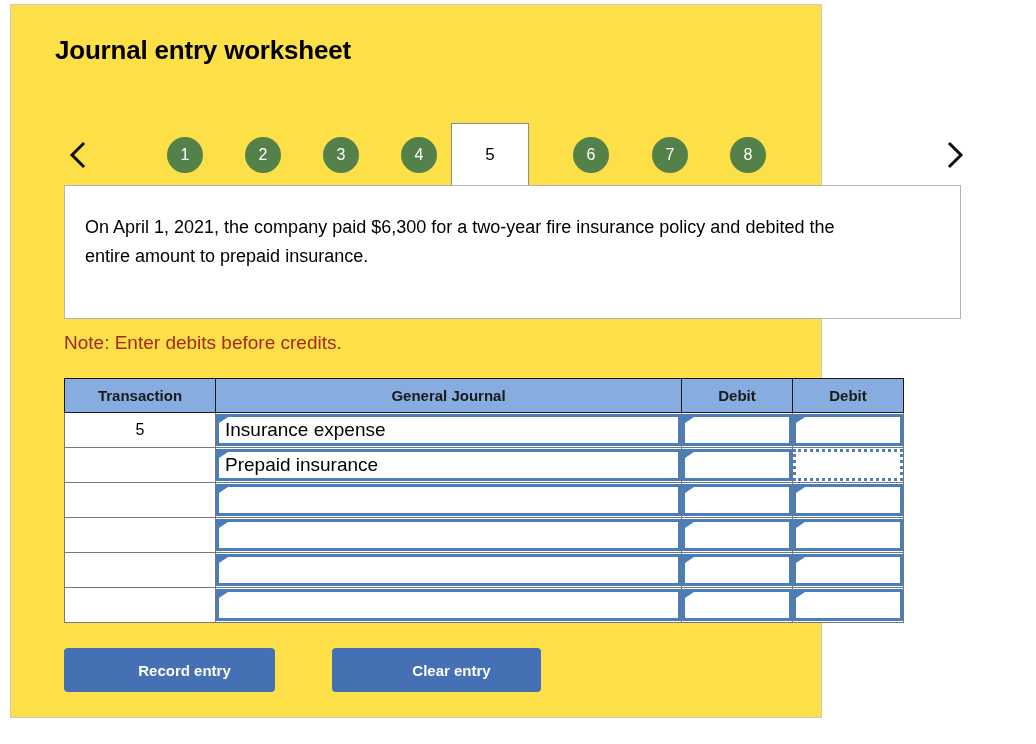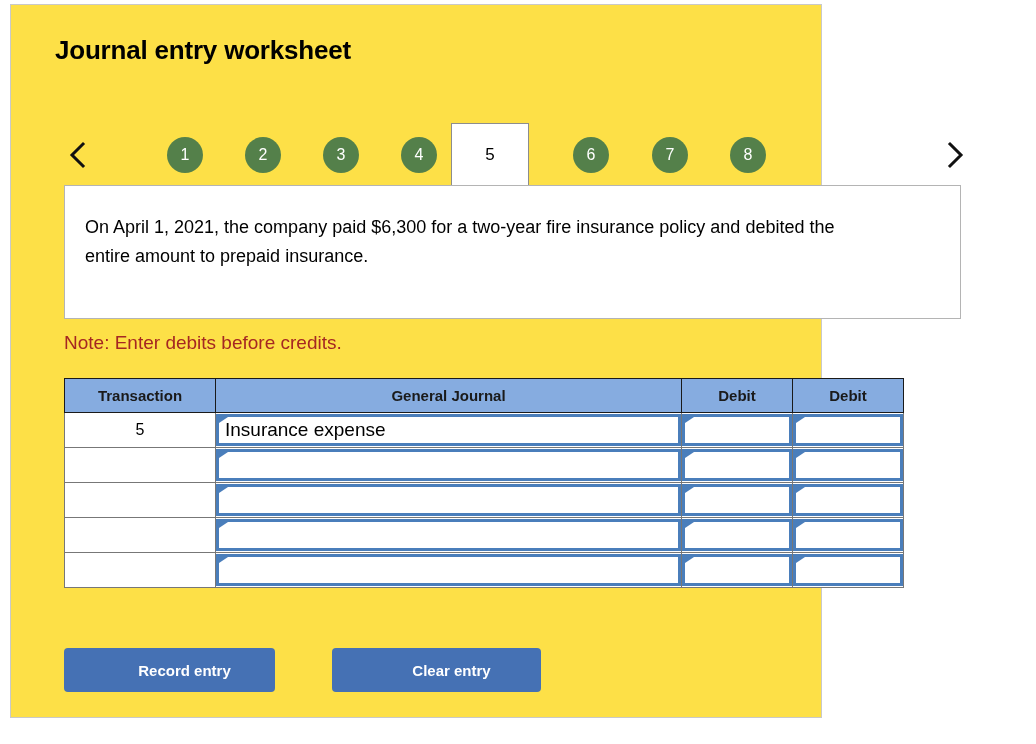--- a/index.html
+++ b/index.html
@@ -283,20 +283,40 @@
               </div>
           </td>
           <td class="ddcell">
             <div class="dd">
                 <span class="marker tri"></span>
                 <span class="dtext"></span>
               </div>
           </td>
         </tr>
 
+        <tr>
+          <td class="tx-cell"></td>
+          <td class="ddcell">
+            <div class="dd">
+                <span class="marker tri"></span>
+                <span class="dtext">Prepaid insurance</span>
+              </div>
+          </td>
+          <td class="ddcell">
+            <div class="dd">
+                <span class="marker tri"></span>
+                <span class="dtext"></span>
+              </div>
+          </td>
+          <td class="ddcell">
+            <div class="dd selected">
+                <span class="dtext"></span>
+              </div>
+          </td>
+        </tr>
 
         <tr>
           <td class="tx-cell"></td>
           <td class="ddcell">
             <div class="dd">
                 <span class="marker tri"></span>
                 <span class="dtext"></span>
               </div>
           </td>
           <td class="ddcell">

